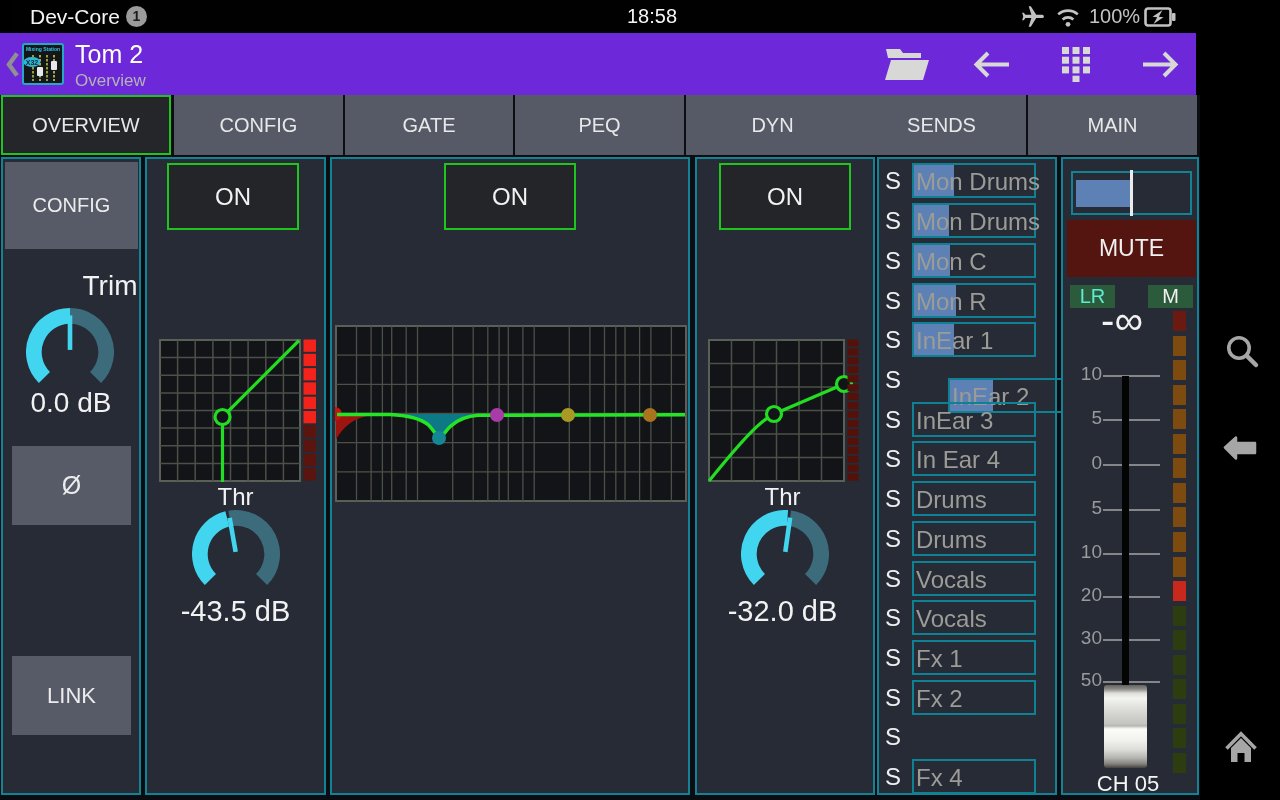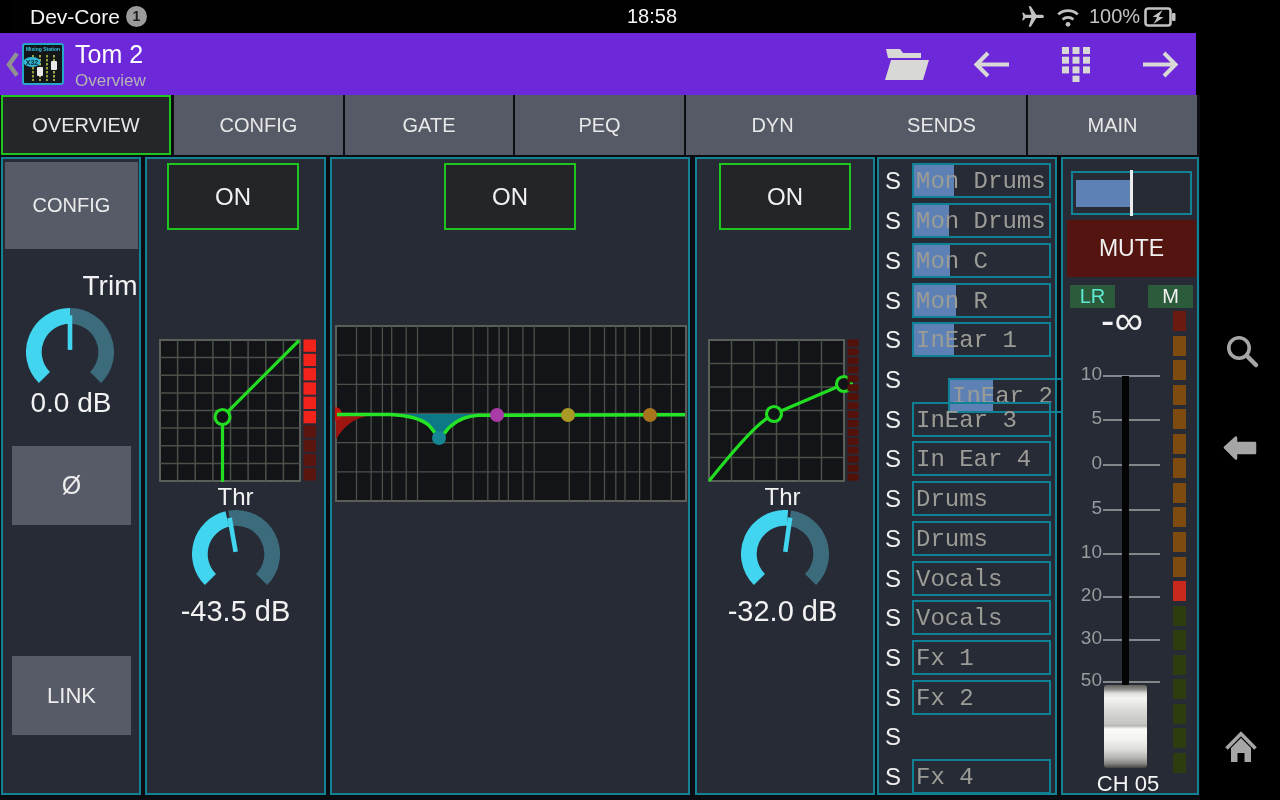--- a/index.html
+++ b/index.html
@@ -7,21 +7,21 @@
 .abs{position:absolute;}
 #stage{position:absolute;left:0;top:0;width:1280px;height:800px;background:#000;}
 #appbar{left:0;top:33px;width:1196px;height:62px;background:#6d28d9;}
 #content{left:0;top:155px;width:1200px;height:645px;background:#0b0d12;}
 .col{position:absolute;top:2px;height:638px;background:#272b36;border:2px solid #128294;box-sizing:border-box;}
 .btn{position:absolute;background:#575b68;color:#ececec;display:flex;align-items:center;justify-content:center;box-sizing:border-box;}
 .onbtn{position:absolute;background:#232528;border:2px solid #1fc41f;color:#f2f2f2;display:flex;align-items:center;justify-content:center;font-size:24px;box-sizing:border-box;width:132px;height:67px;top:4px;}
 .tab{position:absolute;top:95px;height:60px;background:#565a67;color:#e8e8e8;font-size:20px;display:flex;align-items:center;justify-content:center;box-sizing:border-box;}
 .ctext{position:absolute;text-align:center;color:#f2f2f2;}
 .sname{position:absolute;color:#9c9c96;font-size:24px;line-height:33px;left:2px;top:0;white-space:nowrap;}
-.sbox{position:absolute;left:33px;width:139px;height:35px;border:2px solid #0e8294;box-sizing:border-box;font-family:Liberation Mono, monospace;}
+.sbox{position:absolute;left:33px;width:124px;height:35px;border:2px solid #0e8294;box-sizing:border-box;}
 .sfill{position:absolute;left:0;top:0;height:31px;background:#5e81b5;}
 .slab{position:absolute;left:3px;width:22px;color:#f0f0f0;font-size:24px;line-height:35px;text-align:center;}
 .ticklab{position:absolute;width:33px;text-align:right;color:#999a9c;font-size:19px;height:22px;line-height:22px;left:6px;}
 .tickline{position:absolute;left:40px;width:57px;height:2px;background:#85868a;}
 .mseg{position:absolute;left:110px;width:13px;height:20px;}
 </style>
 </head>
 <body>
 <div id="stage">
 <div class="abs" style="left:12px;top:0;width:1280px;height:33px;background:#010101;">

